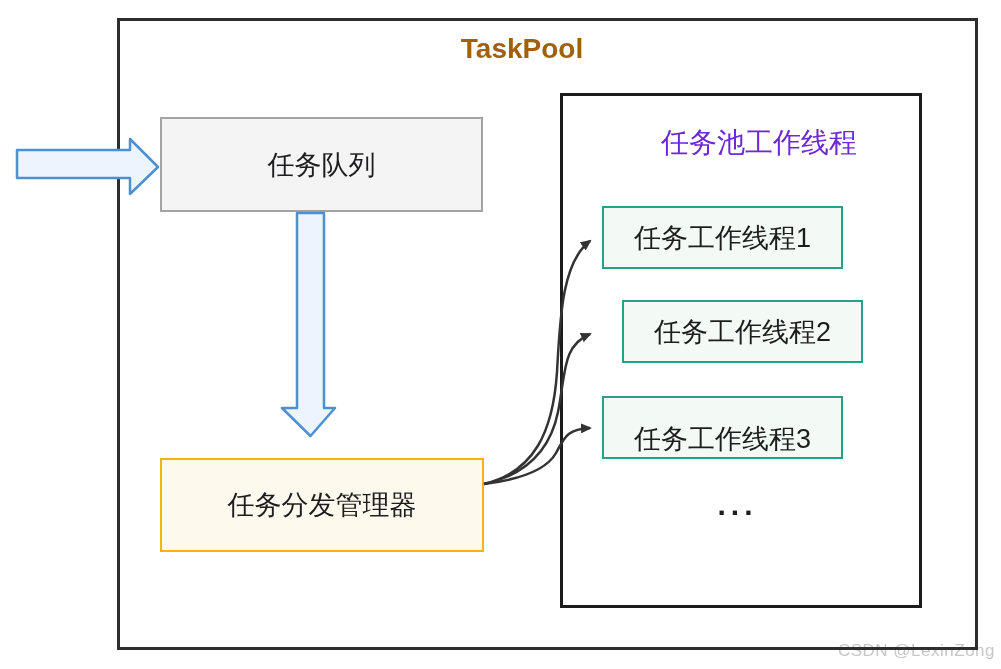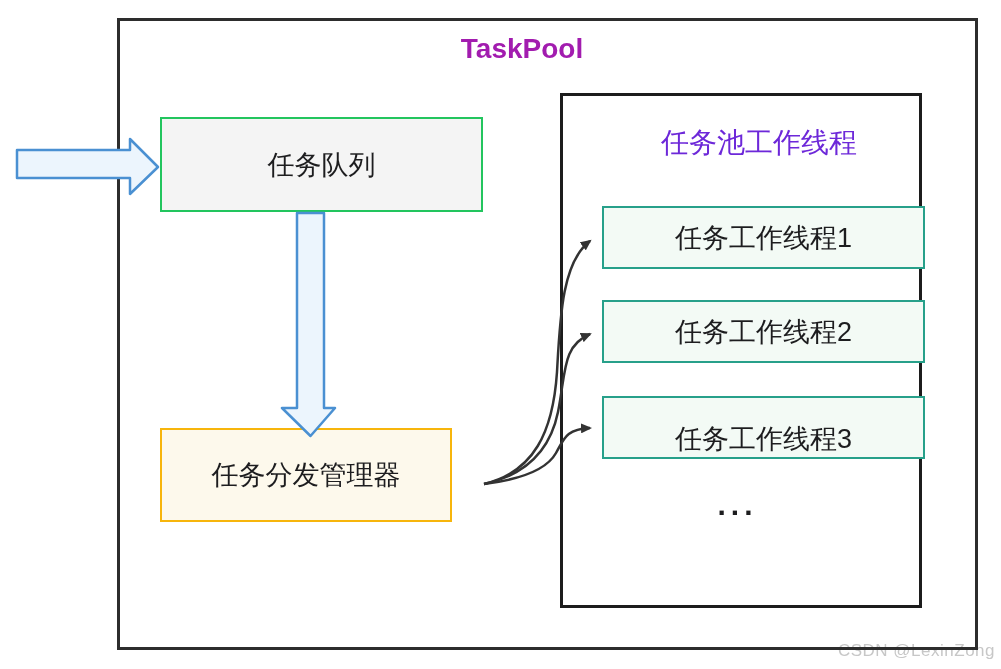--- a/index.html
+++ b/index.html
@@ -40,45 +40,45 @@
     z-index: 2;
   }
   .diagram-title {
     position: absolute;
     left: 117px;
     top: 33px;
     width: 810px;
     text-align: center;
     font-size: 28px;
     font-weight: bold;
-    color: #a21caf;
+    color: #a16207;
     z-index: 3;
   }
   .node {
     position: absolute;
     box-sizing: border-box;
     display: flex;
     align-items: center;
     justify-content: center;
     font-size: 27px;
     color: #1d1d1f;
     z-index: 3;
   }
   .queue-box {
     left: 160px;
     top: 117px;
     width: 323px;
     height: 95px;
     background: #f4f4f4;
-    border: 2px solid #22c55e;
+    border: 2px solid #a3a3a3;
   }
   .manager-box {
     left: 160px;
-    top: 428px;
-    width: 292px;
+    top: 458px;
+    width: 324px;
     height: 94px;
     background: #fdf9ec;
     border: 2px solid #f7b50c;
   }
   .worker-panel {
     position: absolute;
     left: 560px;
     top: 93px;
     width: 362px;
     height: 515px;
@@ -93,27 +93,27 @@
     top: 124px;
     width: 302px;
     text-align: center;
     font-size: 28px;
     color: #6d28d9;
     z-index: 3;
     margin-left: 48px;
   }
   .worker-box {
     left: 602px;
-    width: 323px;
+    width: 241px;
     height: 63px;
     background: #f3faf5;
     border: 2px solid #27a08a;
   }
   .worker-1 { top: 206px; }
-  .worker-2 { top: 300px; }
+  .worker-2 { top: 300px; margin-left: 20px; }
   .worker-3 { top: 396px; align-items: flex-end; }
   .ellipsis {
     position: absolute;
     left: 602px;
     top: 488px;
     width: 271px;
     text-align: center;
     font-size: 30px;
     font-weight: bold;
     letter-spacing: 5px;

